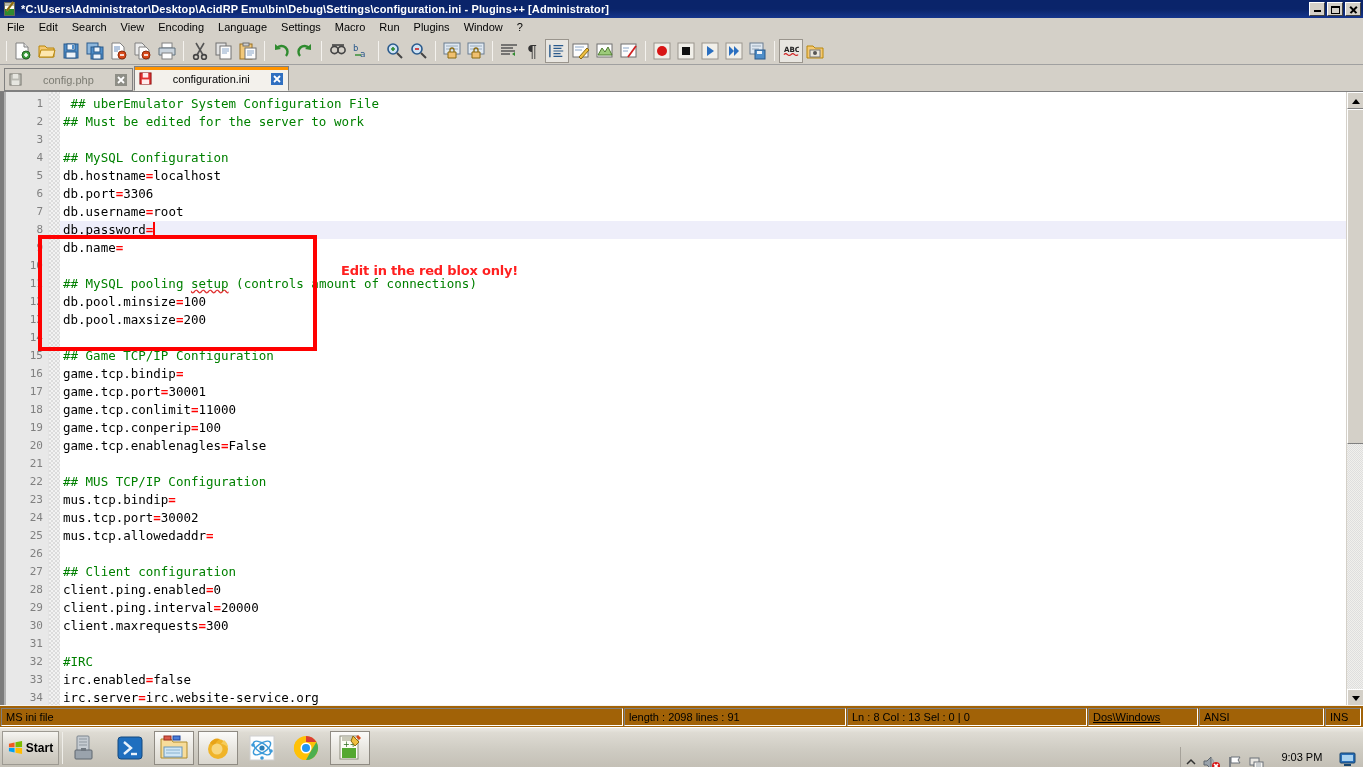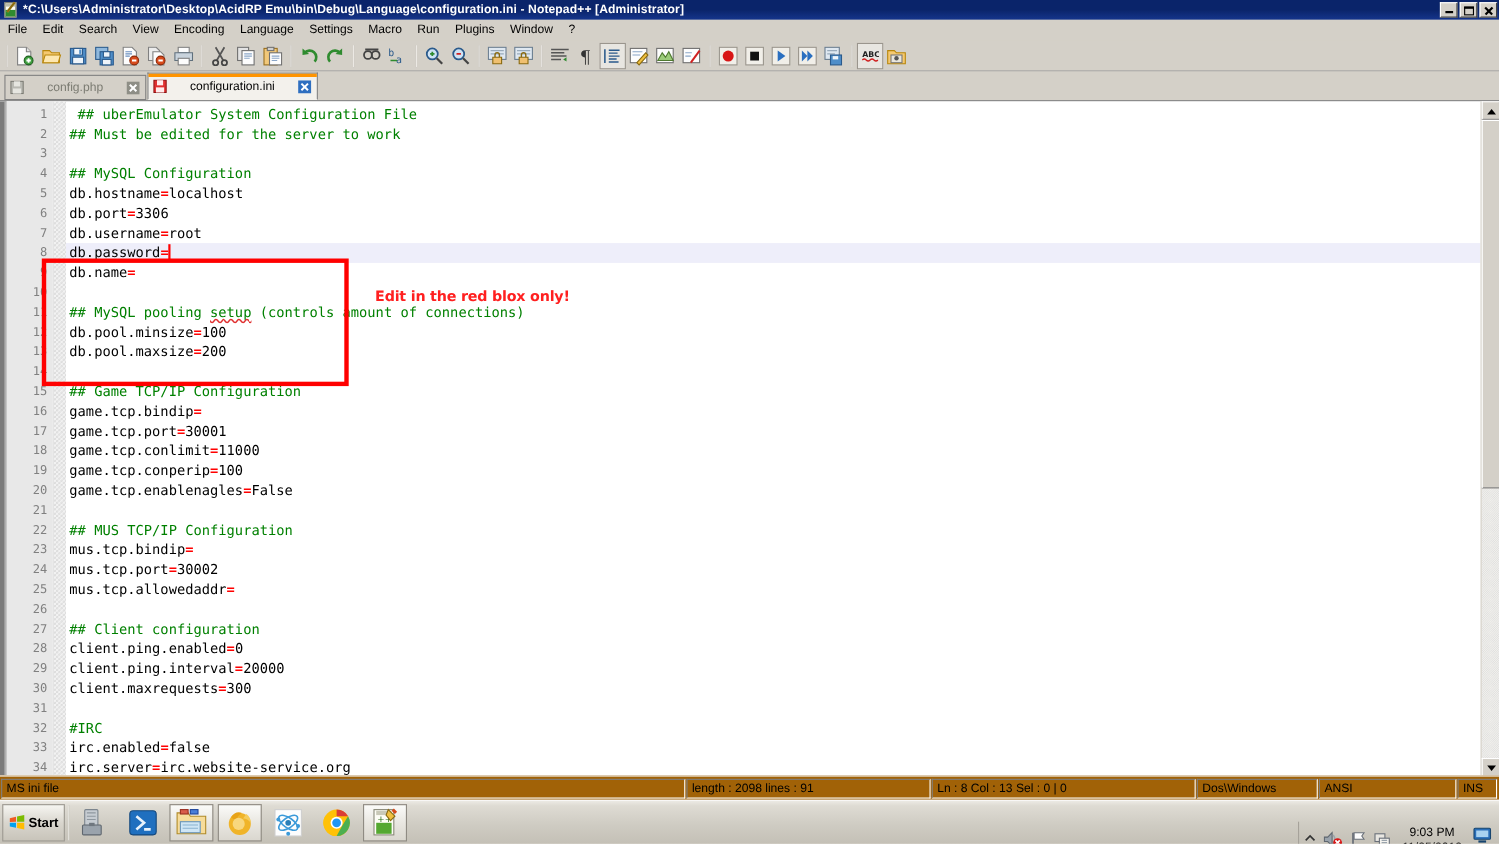--- a/index.html
+++ b/index.html
@@ -259,21 +259,21 @@
 
 <div id="app">
 
   <div class="titlebar">
     <div class="title-icon">
       <div class="pad"></div>
         <div class="padtop"></div>
         <div class="green"></div>
         <div class="pen"></div>
     </div>
-    <span class="title-text">*C:\Users\Administrator\Desktop\AcidRP Emu\bin\Debug\Language\configuration.ini - Notepad++ [Administrator]</span>
+    <span class="title-text">*C:\Users\Administrator\Desktop\AcidRP Emu\bin\Debug\Settings\configuration.ini - Plugins++ [Administrator]</span>
     <div class="win-btns">
       <div class="win-btn">
           <span class="min-bar"></span>
         </div>
       <div class="win-btn">
           <span class="max-o"></span>
         </div>
       <div class="win-btn">
           <span class="cl1"></span>
           <span class="cl2"></span>
@@ -683,21 +683,21 @@
       <div class="sb-arrow down" style="bottom:0;">
           <span class="tri"></span>
         </div>
     </div>
   </div>
 
   <div class="statusbar">
     <div class="sb-cell" style="width:622px;">MS ini file</div>
     <div class="sb-cell" style="width:222px;">length : 2098   lines : 91</div>
     <div class="sb-cell" style="width:240px;">Ln : 8    Col : 13    Sel : 0 | 0</div>
-    <div class="sb-cell" style="width:110px;">Dos\Windows</div>
+    <div class="sb-cell" style="width:110px;text-decoration:underline;">Dos\Windows</div>
     <div class="sb-cell" style="width:125px;">ANSI</div>
     <div class="sb-cell" style="width:36px;">INS</div>
   </div>
 
   <div class="taskbar">
     <div class="startbtn">
       <svg width="15" height="15" viewBox="0 0 16 16">
         <path d="M1 4 L7 2.6 V7.6 L1 7.8 Z" fill="#f05a22"></path>
         <path d="M8 2.4 L15 1 V7.5 L8 7.6 Z" fill="#7cbb00"></path>
         <path d="M1 8.4 L7 8.5 V13.4 L1 12 Z" fill="#00a1f1"></path>

